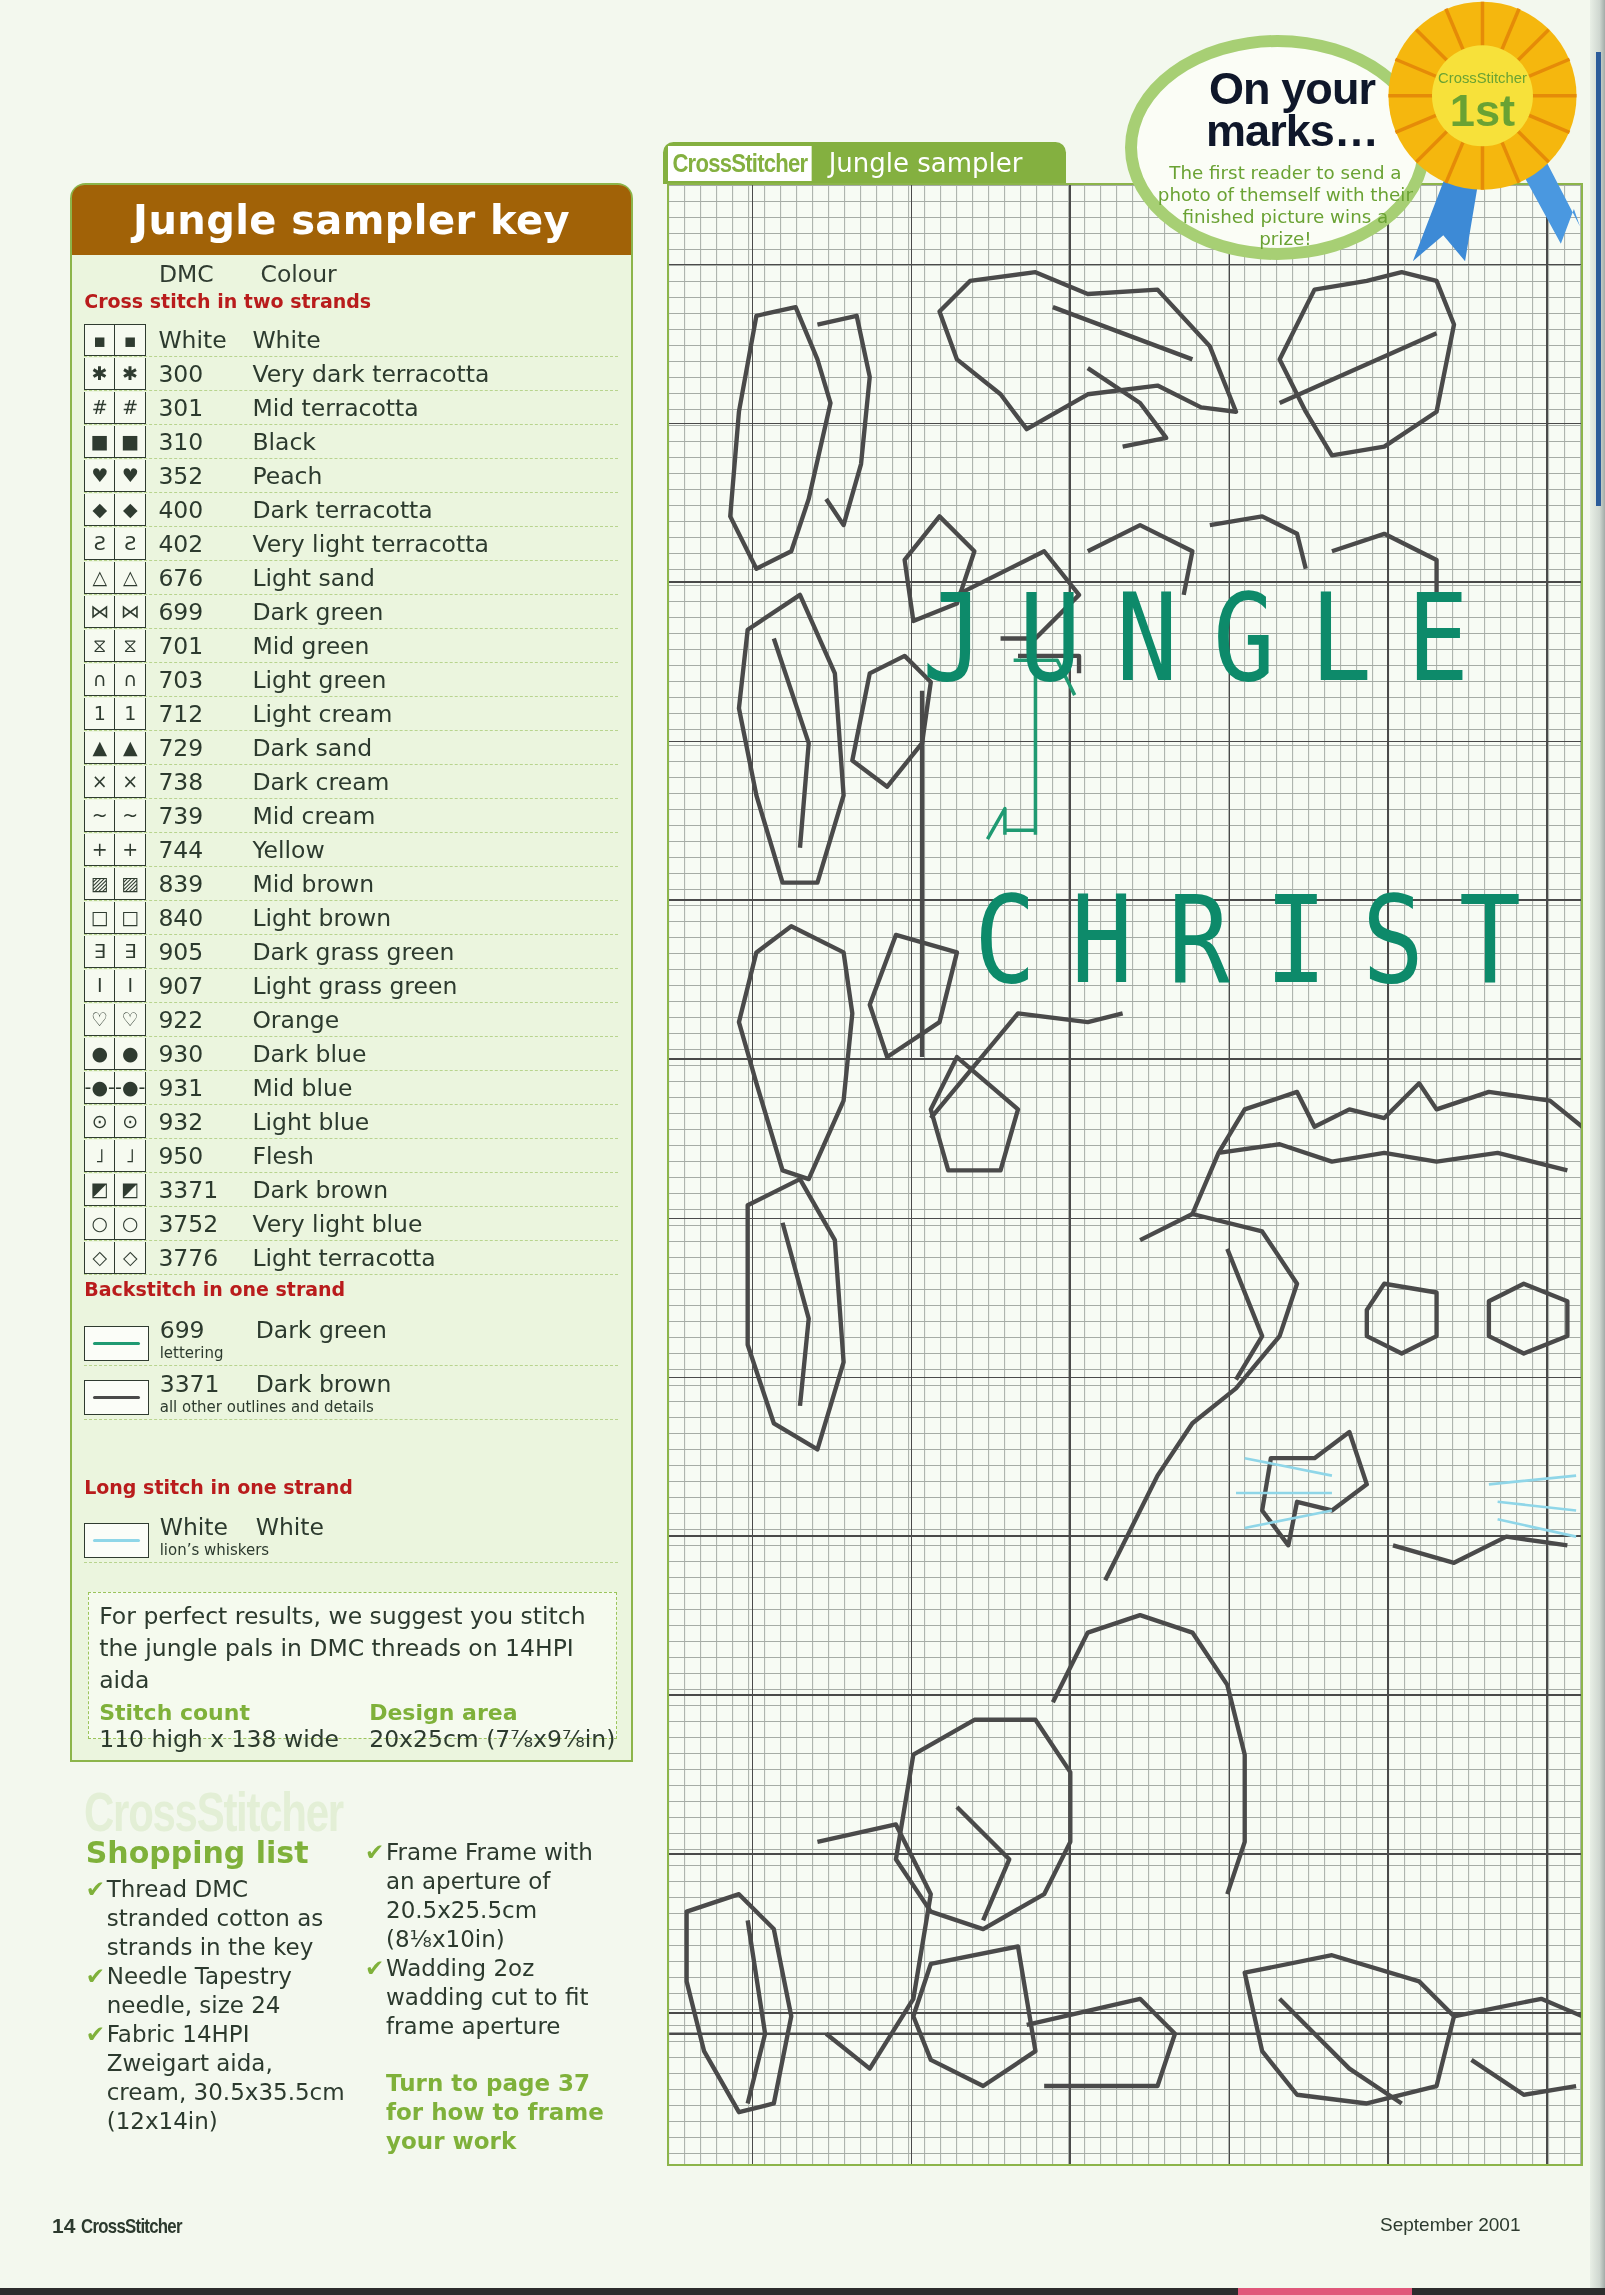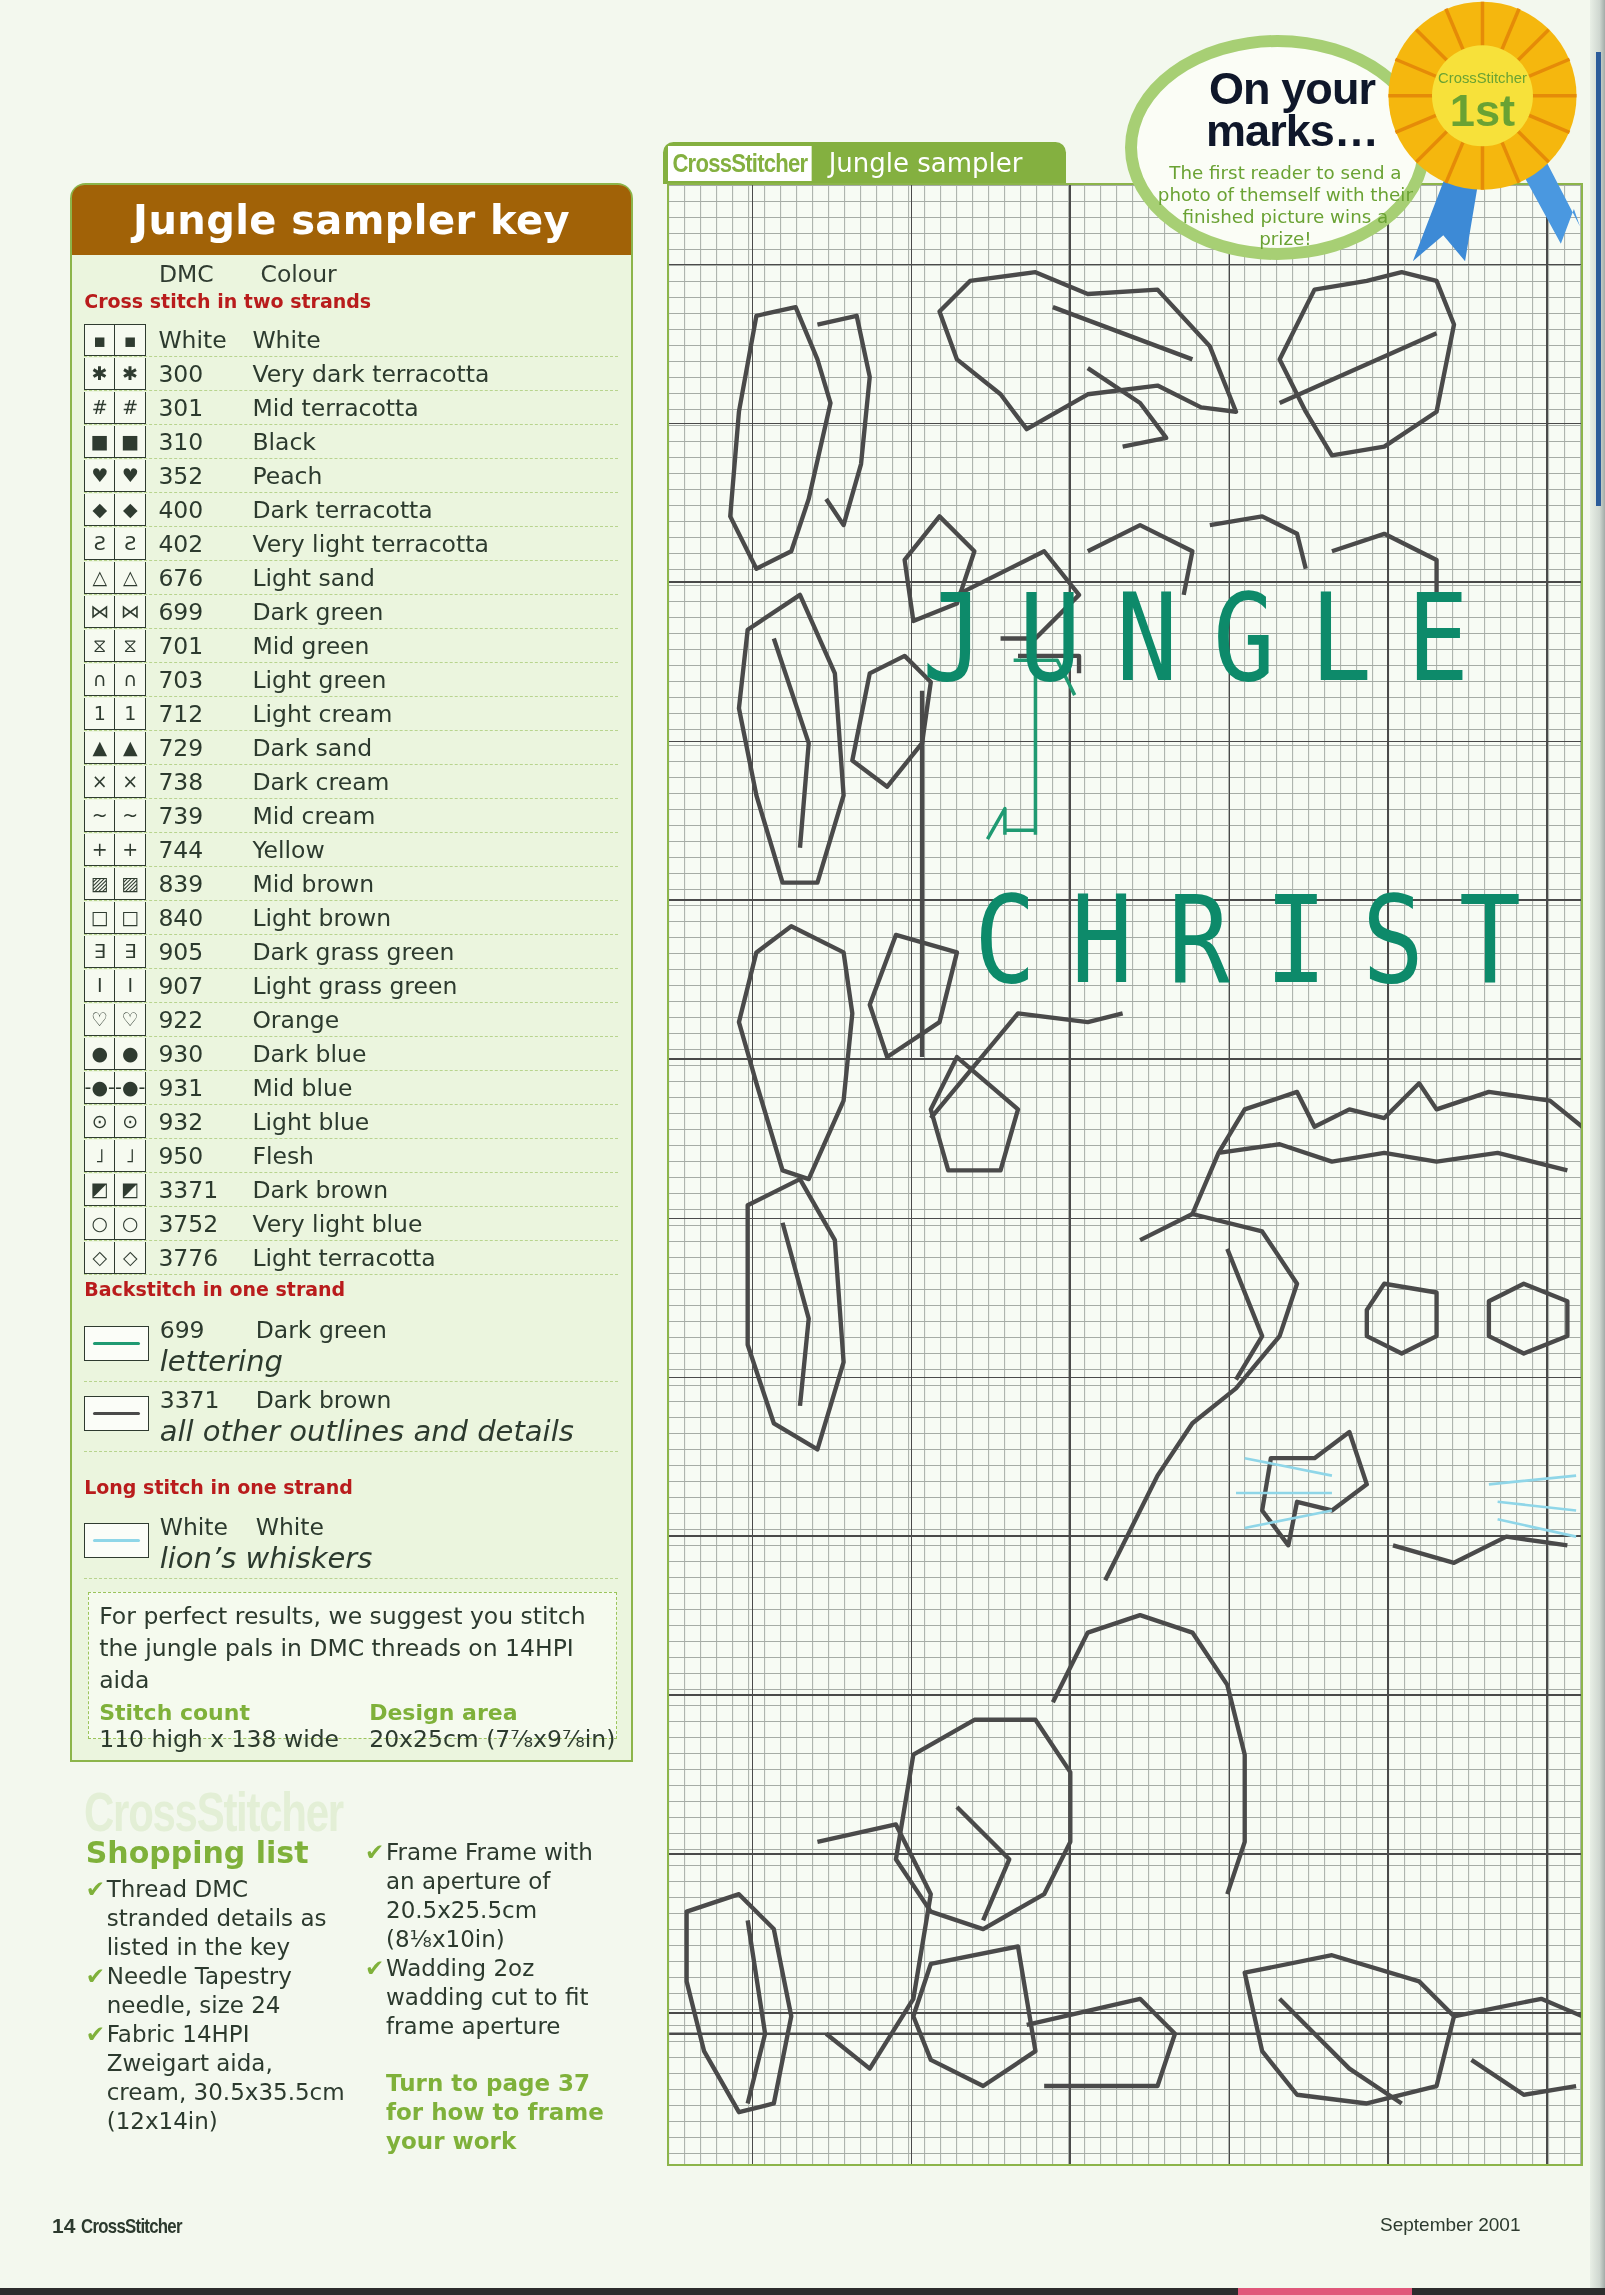--- a/index.html
+++ b/index.html
@@ -22,21 +22,21 @@
   .sym + .sym{border-left:none;}
   .row:first-child .sym{border-top:1.3px solid #2f3b30;}
   .dmc-num{width:94px;padding-left:12.2px;font-size:23.5px;}
   .colour{font-size:23.5px;}
   .bs{position:absolute;left:12.2px;width:534px;}
   .bs-item{display:flex;border-bottom:0.9px dashed #b8d48e;padding:3.5px 0;}
   .swatch{width:63px;height:33px;border:1.3px solid #2f3b30;margin-top:10.5px;margin-right:10.5px;display:flex;align-items:center;justify-content:center;background:#fbfdf8;flex:none;}
   .swatch i{display:block;width:47px;height:3.5px;border-radius:1.7px;}
   .bs-text .l1{font-size:23.5px;}
   .bs-text .l1 span.n{display:inline-block;width:96px;}
-  .bs-text .l2{font-size:29px;font-style:italic;}
+  .bs-text .l2{font-size:15px;}
   .info{position:absolute;left:15.7px;top:1407px;width:529px;height:147px;border:1.7px dashed #9bc45a;box-sizing:border-box;padding:7px 10.5px;background:#f5faee;}
   .info p{margin:0;font-size:23.5px;line-height:32px;}
   .info .sub{display:flex;margin-top:3.5px;}
   .info .sub div{width:270px;}
   .info .lbl{color:#7fb13a;font-weight:bold;font-size:22px;}
   .info .val{font-size:23.5px;}
 
   
   .shop{position:absolute;left:70px;top:1772px;width:567px;height:384px;}
   .shop .wm{position:absolute;left:14px;top:7px;font-size:56px;font-weight:bold;color:#e3efd6;font-family:"Liberation Sans",sans-serif;letter-spacing:-1.7px;transform:scaleX(0.75);transform-origin:left;}
@@ -304,21 +304,21 @@
         <div class="val">20x25cm (7⅞x9⅞in)</div>
       </div>
     </div>
   </div>
 </div>
 
 <div class="shop">
   <div class="wm">CrossStitcher</div>
   <h2>Shopping list</h2>
   <div class="col" id="shop-left" style="left:15.7px;top:103px;width:262px;">
-      <div class="item"><span class="tick">✔</span><b>Thread</b><span> DMC stranded details as listed in the key</span></div>
+      <div class="item"><span class="tick">✔</span><b>Thread</b><span> DMC stranded cotton as strands in the key</span></div>
       <div class="item"><span class="tick">✔</span><b>Needle</b><span> Tapestry needle, size 24</span></div>
       <div class="item"><span class="tick">✔</span><b>Fabric</b><span> 14HPI Zweigart aida, cream, 30.5x35.5cm (12x14in)</span></div>
     </div>
   <div class="col" style="left:295px;top:66px;width:262px;">
     <div id="shop-right">
         <div class="item"><span class="tick">✔</span><b>Frame</b><span> Frame with an aperture of 20.5x25.5cm (8⅛x10in)</span></div>
         <div class="item"><span class="tick">✔</span><b>Wadding</b><span> 2oz wadding cut to fit frame aperture</span></div>
       </div>
     <div class="turn">Turn to page 37 for how to frame your work</div>
   </div>

